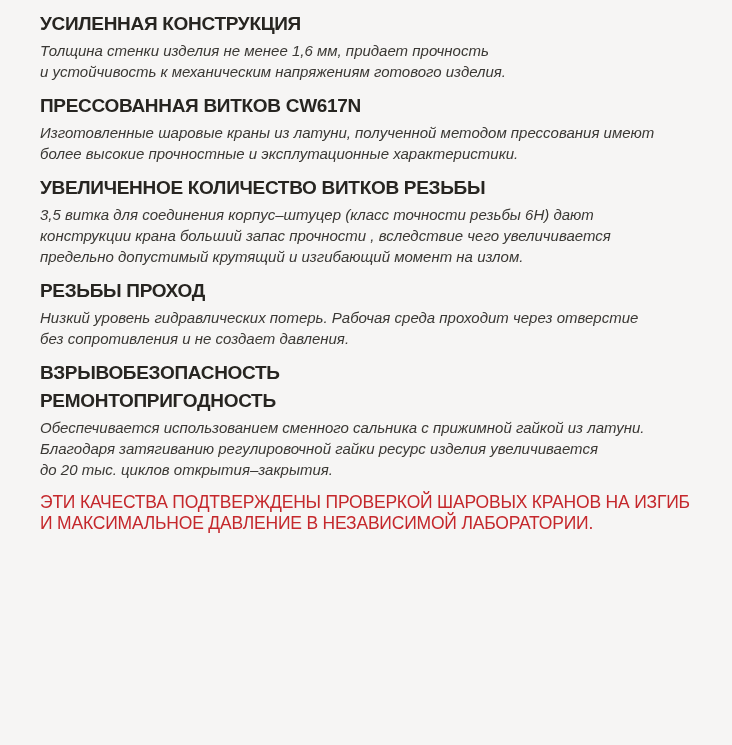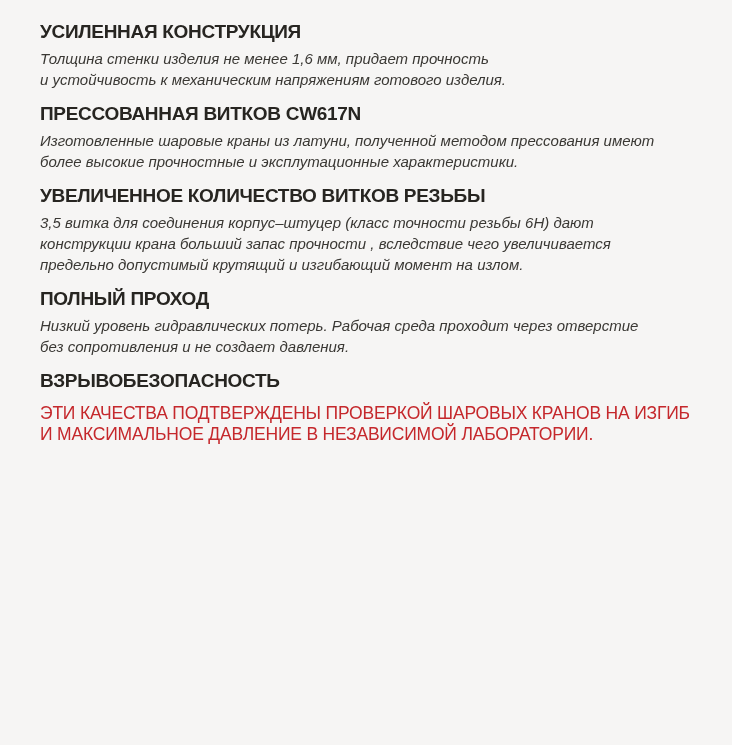--- a/index.html
+++ b/index.html
@@ -13,21 +13,21 @@
   body {
     width: 732px;
     height: 745px;
     background: var(--bg);
     font-family: "Liberation Sans", sans-serif;
     overflow: hidden;
   }
   .doc {
     width: 732px;
     height: 745px;
-    padding: 20px 38px 0 40px;
+    padding: 12px 38px 0 40px;
   }
   .section { margin: 0; }
   .section-title {
     margin: 0 0 4px 0;
     font-size: 19px;
     line-height: 24px;
     font-weight: bold;
     letter-spacing: -0.3px;
     color: var(--heading);
   }
@@ -68,26 +68,32 @@
 
   <section class="section">
     <h2 class="section-title">УВЕЛИЧЕННОЕ КОЛИЧЕСТВО ВИТКОВ РЕЗЬБЫ</h2>
     <p class="section-body">3,5 витка для соединения корпус–штуцер (класс точности резьбы 6H) дают
 конструкции крана больший запас прочности , вследствие чего увеличивается
 предельно допустимый крутящий  и изгибающий момент на излом.</p>
   </section>
 
 
   <section class="section">
-    <h2 class="section-title">ПОЛНЫЙ ПРОХОД</h2>
+    <h2 class="section-title">РЕЗЬБЫ ПРОХОД</h2>
     <p class="section-body">Низкий уровень гидравлических потерь. Рабочая среда проходит через отверстие
 без сопротивления и не создает давления.</p>
   </section>
 
   <section class="section">
     <h2 class="section-title">ВЗРЫВОБЕЗОПАСНОСТЬ</h2>
   </section>
 
+  <section class="section">
+    <h2 class="section-title">РЕМОНТОПРИГОДНОСТЬ</h2>
+    <p class="section-body">Обеспечивается использованием сменного сальника с прижимной гайкой из латуни.
+Благодаря затягиванию регулировочной гайки ресурс изделия увеличивается
+до 20 тыс. циклов открытия–закрытия.</p>
+  </section>
 
   <p class="footer-note">ЭТИ КАЧЕСТВА ПОДТВЕРЖДЕНЫ ПРОВЕРКОЙ ШАРОВЫХ КРАНОВ  НА ИЗГИБ
 И МАКСИМАЛЬНОЕ ДАВЛЕНИЕ В НЕЗАВИСИМОЙ ЛАБОРАТОРИИ.</p>
 
 </main>
 
 </body></html>

